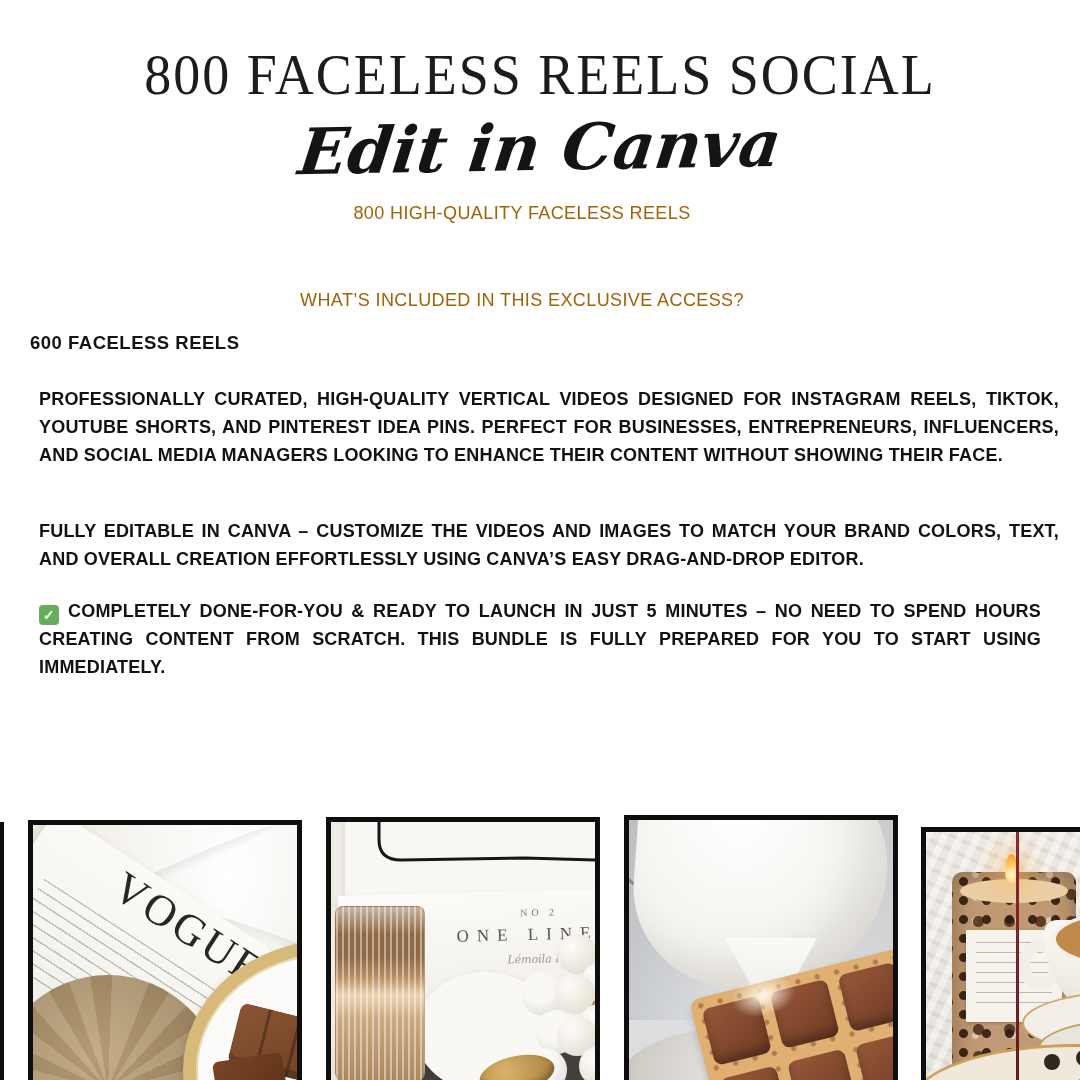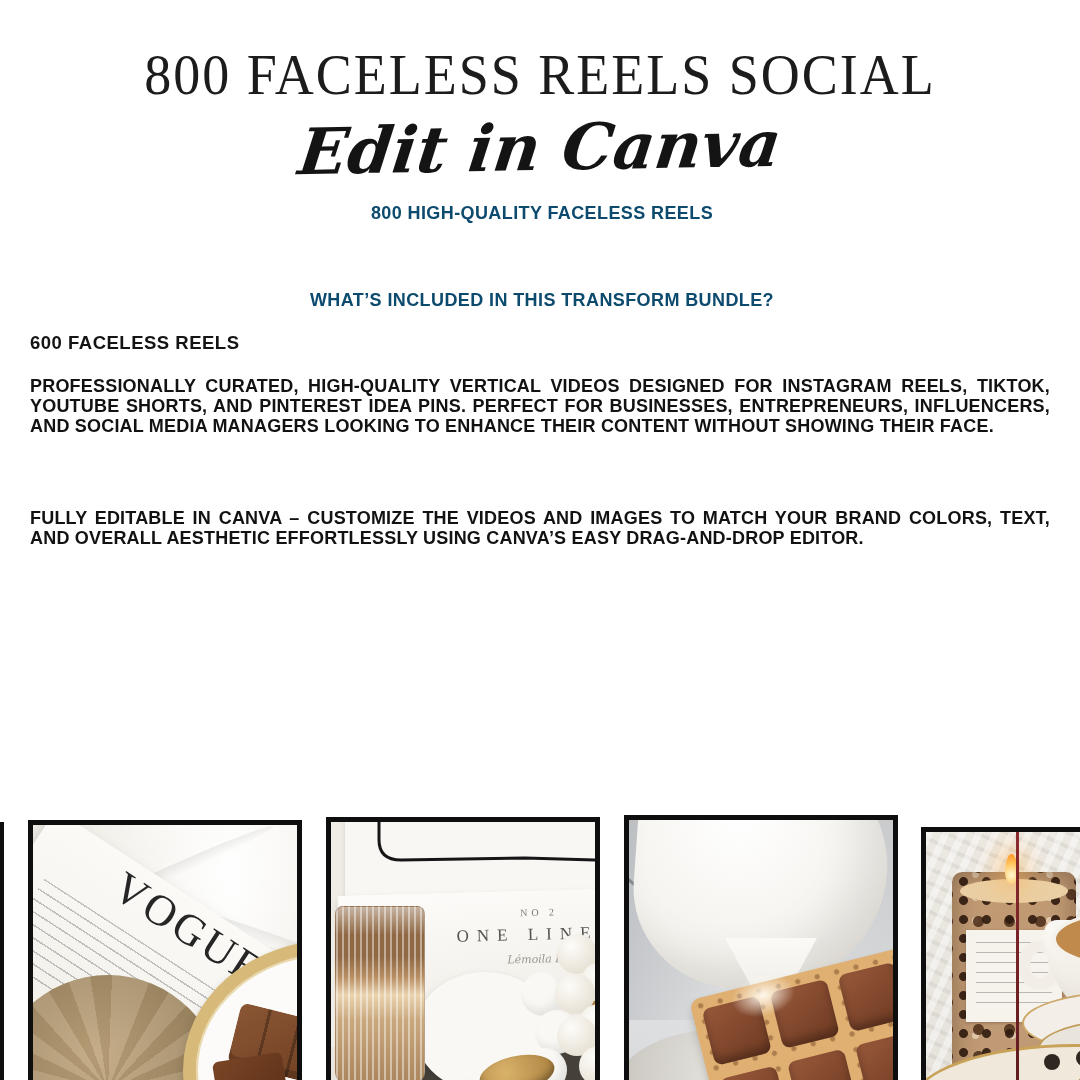--- a/index.html
+++ b/index.html
@@ -17,32 +17,32 @@
     transform:scaleY(1.04);
   }
   .script{
     position:absolute; top:98px; left:0; width:1080px; height:100px;
     text-align:center; font-family:"DejaVu Serif", serif; font-style:italic;
     font-weight:600; font-size:64px; color:#141414;
     transform:skewX(-8deg) rotate(-1deg); line-height:100px;
   }
   
   .intro{
-    position:absolute; left:32px; width:1020px; margin:0; text-align:center;
-    font-weight:700; font-size:18px; letter-spacing:.4px; color:#0c4a6e;
+    position:absolute; left:12px; width:1020px; margin:0; text-align:center;
+    font-weight:400; font-size:18px; letter-spacing:.4px; color:#a16207;
   }
   .i1{top:203px;} .i2{top:251px;} .i3{top:290px;}
   
   .sec-heading{
     position:absolute; left:30px; top:332px; margin:0;
     font-weight:700; font-size:18.5px; letter-spacing:.5px;
   }
   .para, .check-item{
-    margin:0; font-weight:700; font-size:18px; letter-spacing:.2px;
-    line-height:20px; text-align:justify; color:#121212;
+    margin:9px; font-weight:700; font-size:18px; letter-spacing:.2px;
+    line-height:28px; text-align:justify; color:#121212;
   }
   .p1{position:absolute; left:30px; top:376px; width:1020px;}
   .p2{position:absolute; left:30px; top:508px; width:1020px;}
   .checklist{position:absolute; left:30px; top:588px; width:1020px;}
   .check{
     display:inline-flex; width:20px; height:20px; margin-right:9px;
     background:var(--check-green,#67ad5b); border-radius:4px;
     color:#ffffff; font-size:14px; font-weight:700;
     align-items:center; justify-content:center; vertical-align:-3px;
   }
@@ -205,27 +205,28 @@
 </style>
 </head>
 <body>
 
 <div class="page">
 
   <h1 class="title">800 FACELESS REELS SOCIAL</h1>
   <div class="script">Edit in Canva</div>
 
   <p class="intro i1">800 HIGH-QUALITY FACELESS REELS</p>
-  <p class="intro i3">WHAT’S INCLUDED IN THIS TRANSFORM BUNDLE?</p>
+  <p class="intro i3">WHAT’S INCLUDED IN THIS EXCLUSIVE ACCESS?</p>
 
   <p class="sec-heading">600 FACELESS REELS</p>
   <p class="para p1">PROFESSIONALLY CURATED, HIGH-QUALITY VERTICAL VIDEOS DESIGNED FOR INSTAGRAM REELS, TIKTOK, YOUTUBE SHORTS, AND PINTEREST IDEA PINS. PERFECT FOR BUSINESSES, ENTREPRENEURS, INFLUENCERS, AND SOCIAL MEDIA MANAGERS LOOKING TO ENHANCE THEIR CONTENT WITHOUT SHOWING THEIR FACE.</p>
-  <p class="para p2">FULLY EDITABLE IN CANVA – CUSTOMIZE THE VIDEOS AND IMAGES TO MATCH YOUR BRAND COLORS, TEXT, AND OVERALL AESTHETIC EFFORTLESSLY USING CANVA’S EASY DRAG-AND-DROP EDITOR.</p>
+  <p class="para p2">FULLY EDITABLE IN CANVA – CUSTOMIZE THE VIDEOS AND IMAGES TO MATCH YOUR BRAND COLORS, TEXT, AND OVERALL CREATION EFFORTLESSLY USING CANVA’S EASY DRAG-AND-DROP EDITOR.</p>
 
   <div class="checklist">
+    <p class="check-item"><span class="check">✓</span><span>COMPLETELY DONE-FOR-YOU &amp; READY TO LAUNCH IN JUST 5 MINUTES – NO NEED TO SPEND HOURS CREATING CONTENT FROM SCRATCH. THIS BUNDLE IS FULLY PREPARED FOR YOU TO START USING IMMEDIATELY.</span></p>
   </div>
 
   <div>
 
     <figure class="shot f0">
       
     </figure>
 
     <figure class="shot f1">
       <div class="scene s1">

